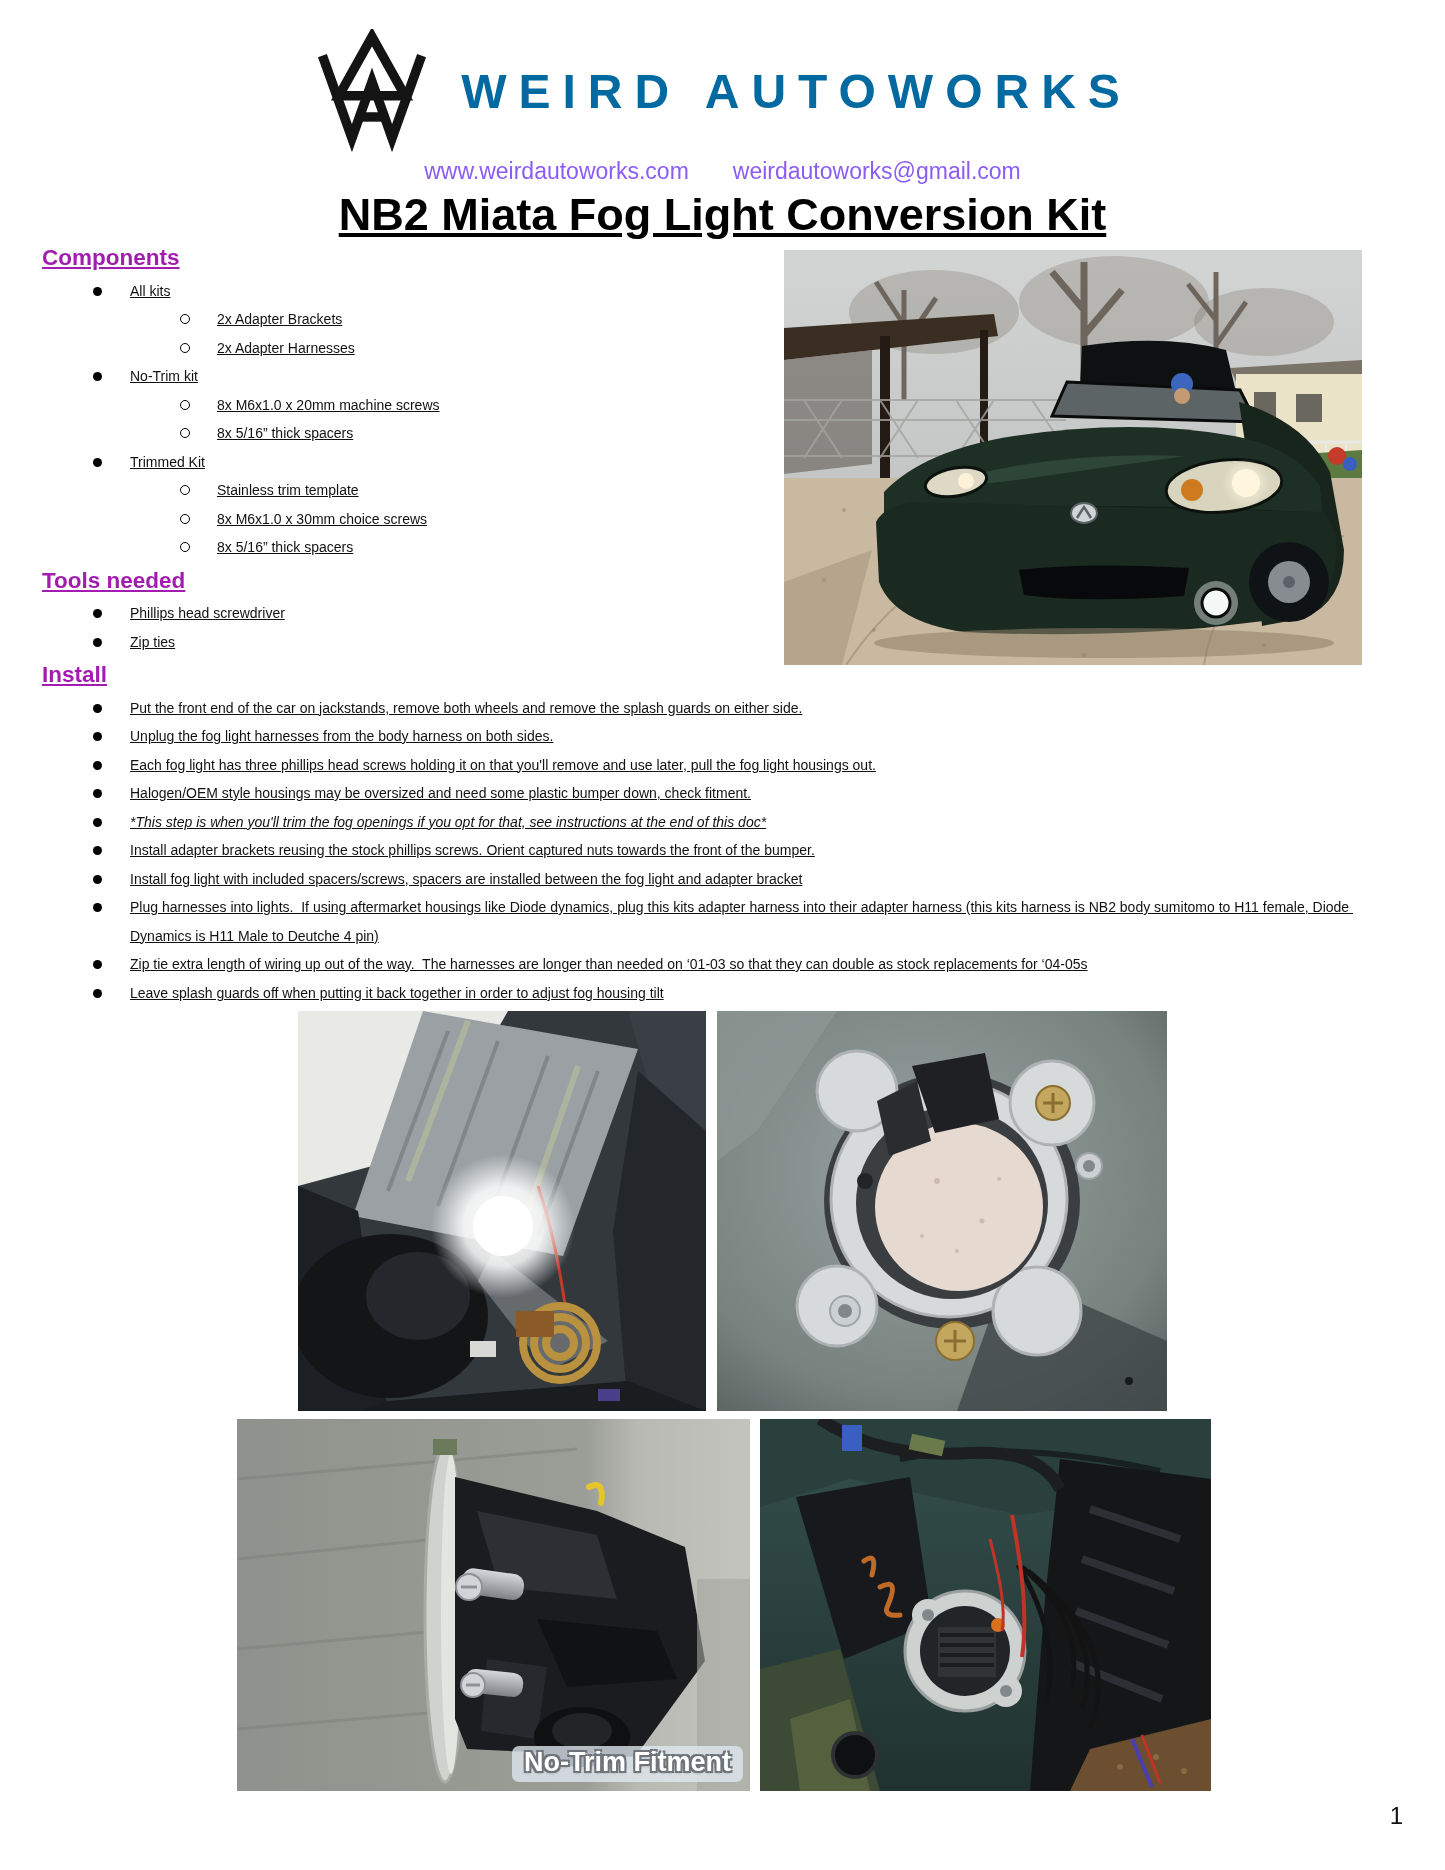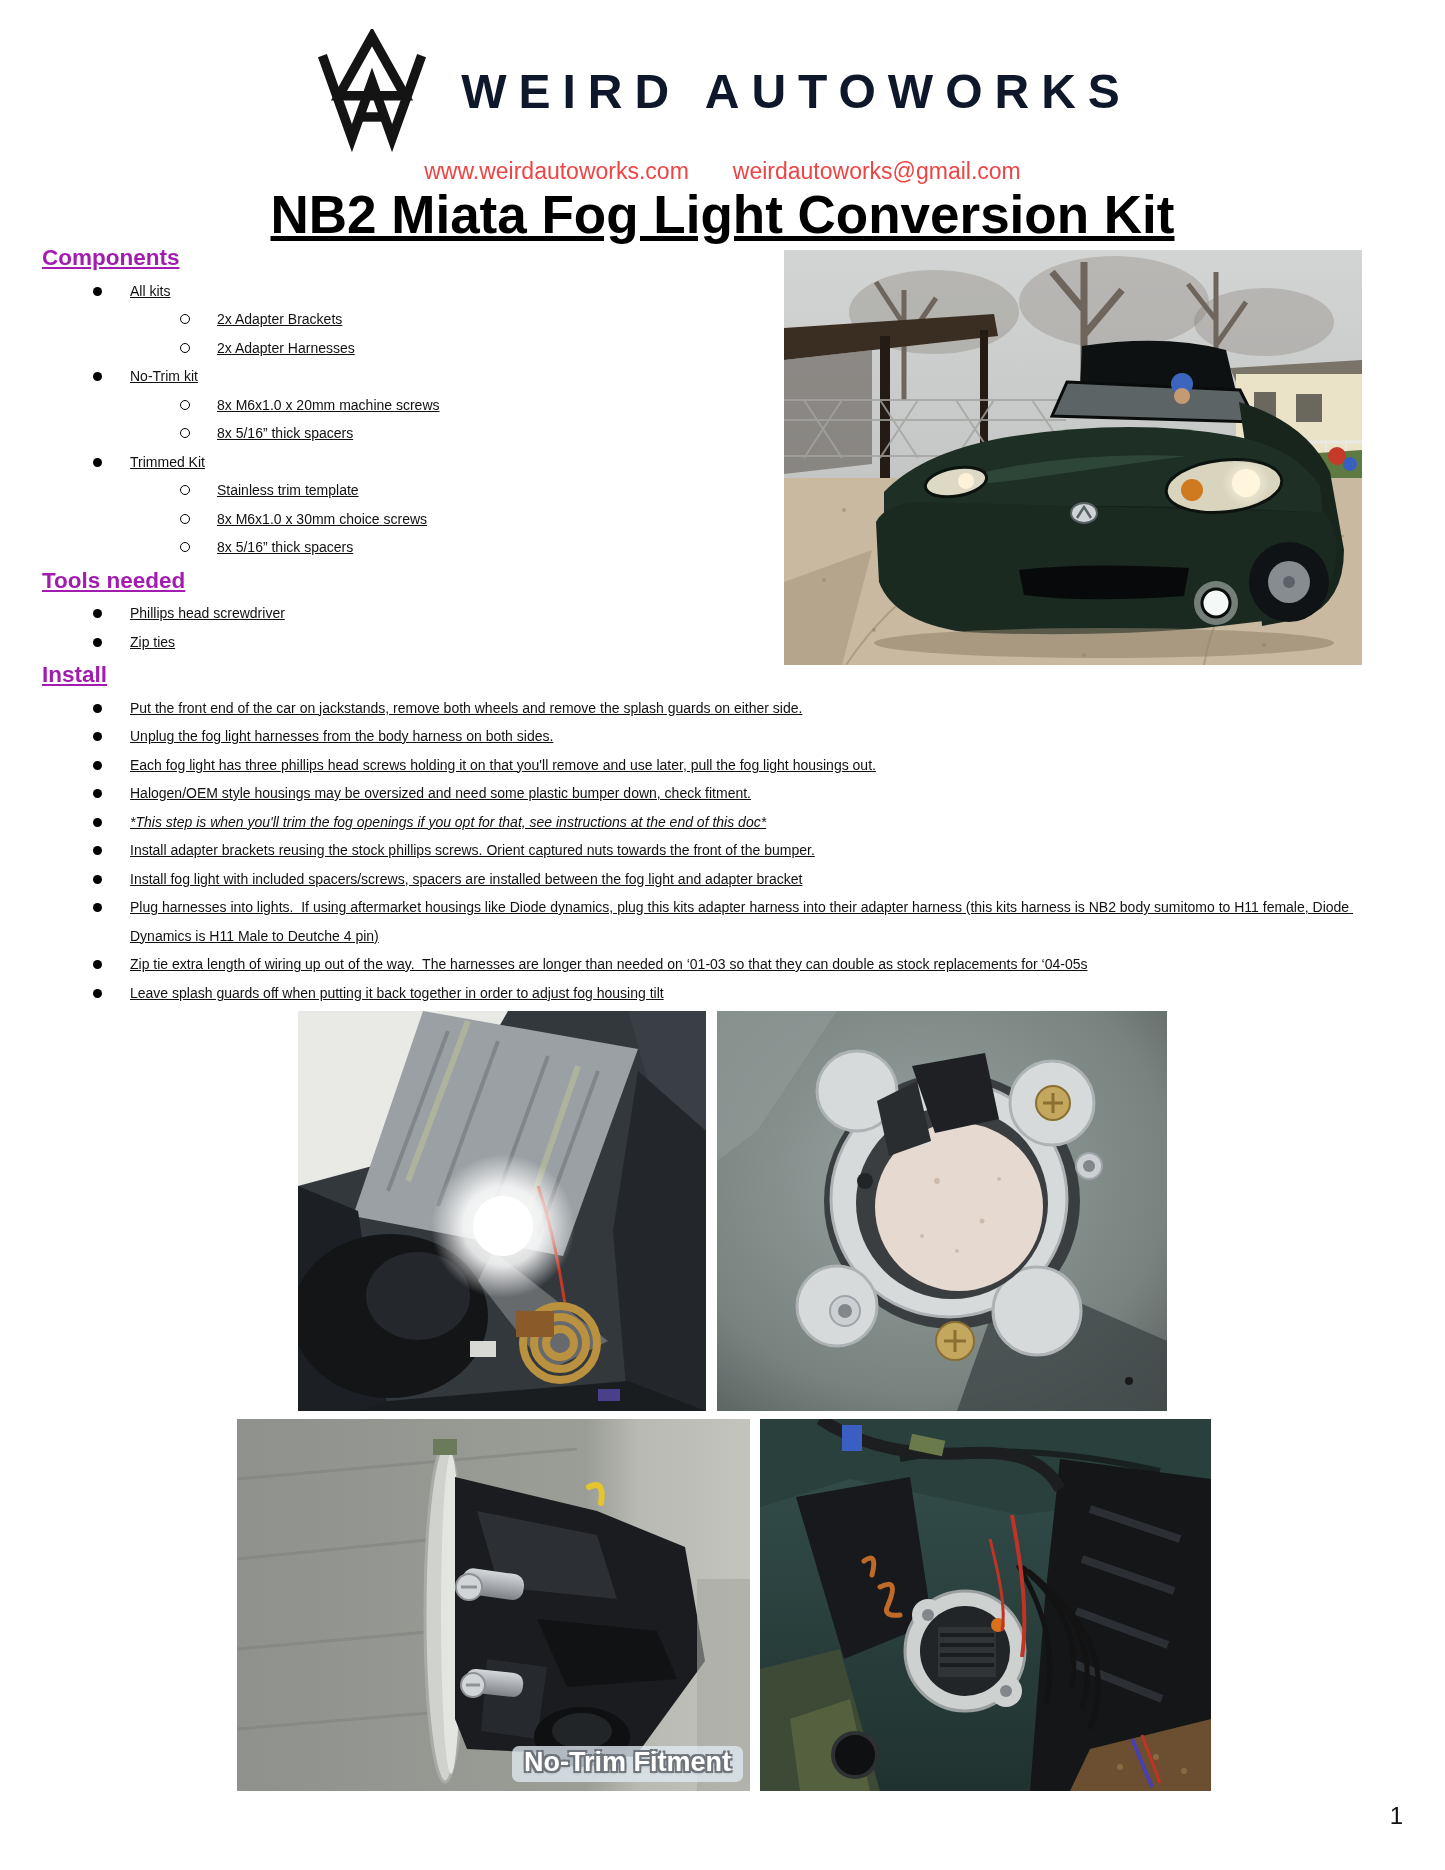--- a/index.html
+++ b/index.html
@@ -4,24 +4,24 @@
 <style>
   html,body{margin:0;padding:0;background:#ffffff;}
   body{width:1445px;height:1870px;overflow:hidden;
        font-family:"Liberation Sans","DejaVu Sans",sans-serif;color:#111;}
   .page{position:relative;width:1445px;height:1870px;background:#fff;}
 
   
   .header{padding-top:28px;text-align:center;}
   .brandrow{display:flex;justify-content:center;align-items:center;gap:30px;height:126px;}
   .brandmark{width:118px;height:124px;}
-  .brandname{font-size:48px;font-weight:700;letter-spacing:12px;color:#0f172a;white-space:nowrap;}
-  .contact{margin-top:2px;font-size:23px;line-height:30px;color:#ef4444;}
+  .brandname{font-size:48px;font-weight:700;letter-spacing:12px;color:#0369a1;white-space:nowrap;}
+  .contact{margin-top:2px;font-size:23px;line-height:30px;color:#8b5cf6;}
   .contact span{margin:0 22px;}
-  .doc-title{margin-top:2px;font-size:53px;line-height:54px;font-weight:700;
+  .doc-title{margin-top:2px;font-size:45px;line-height:54px;font-weight:700;
              text-decoration:underline;color:#000;text-align:center;}
 
   
   .content{position:relative;padding:2px 45px 0 42px;}
   h2.sec{font-size:22.5px;line-height:28.5px;margin:0;font-weight:700;
          text-decoration:underline;color:#a21caf;display:block;}
   h2.sec.gap{margin-top:5px;}
   ul.doc-list{list-style:none;margin:4px;padding:0;font-size:14px;line-height:28.5px;text-decoration:underline;}
   ul.doc-list li{position:relative;white-space:pre-wrap;}
   li.lvl1{padding-left:84px;}

